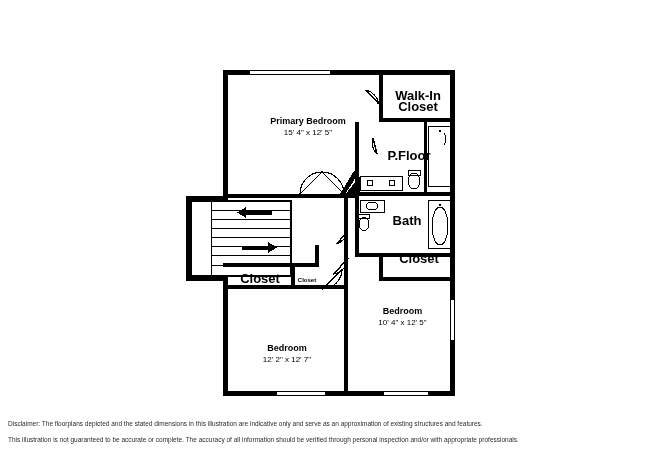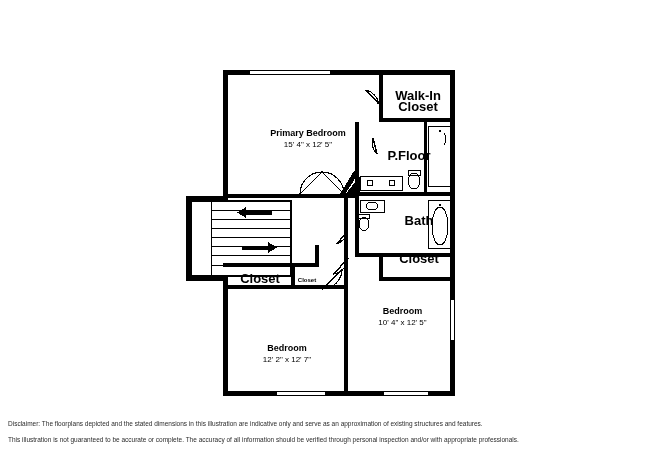--- a/index.html
+++ b/index.html
@@ -205,35 +205,35 @@
 
       <ellipse cx="364" cy="224" rx="5" ry="6.5" fill="none" stroke="#000" stroke-width="1"></ellipse>
       <rect x="358" y="214" width="11" height="4" fill="none" stroke="#000" stroke-width="1"></rect>
 
       <rect x="428" y="200" width="24" height="48" fill="none" stroke="#000" stroke-width="1"></rect>
       <ellipse cx="440" cy="226" rx="8" ry="19" fill="none" stroke="#000" stroke-width="1"></ellipse>
       <circle cx="440" cy="205" r="1.6" fill="#000"></circle>
     </g>
   </svg>
 
-  <div class="lbl" style="left:233px; top:128px; width:150px;">
+  <div class="lbl" style="left:233px; top:116px; width:150px;">
     <span class="name">Primary Bedroom</span>
     <span class="dim">15' 4" x 12' 5"</span>
   </div>
 
   <div class="lbl small" style="left:385px; top:90px; width:66px;">
     <span class="name">Walk-In</span>
     <span class="name">Closet</span>
   </div>
 
   <div class="lbl small" style="left:381px; top:150px; width:56px;">
     <span class="name">P.Floor</span>
   </div>
 
-  <div class="lbl small" style="left:397px; top:215px; width:44px;">
+  <div class="lbl small" style="left:385px; top:215px; width:44px;">
     <span class="name">Bath</span>
   </div>
 
   <div class="lbl small" style="left:395px; top:253px; width:48px;">
     <span class="name">Closet</span>
   </div>
 
   <div class="lbl small" style="left:236px; top:273px; width:48px;">
     <span class="name">Closet</span>
   </div>

